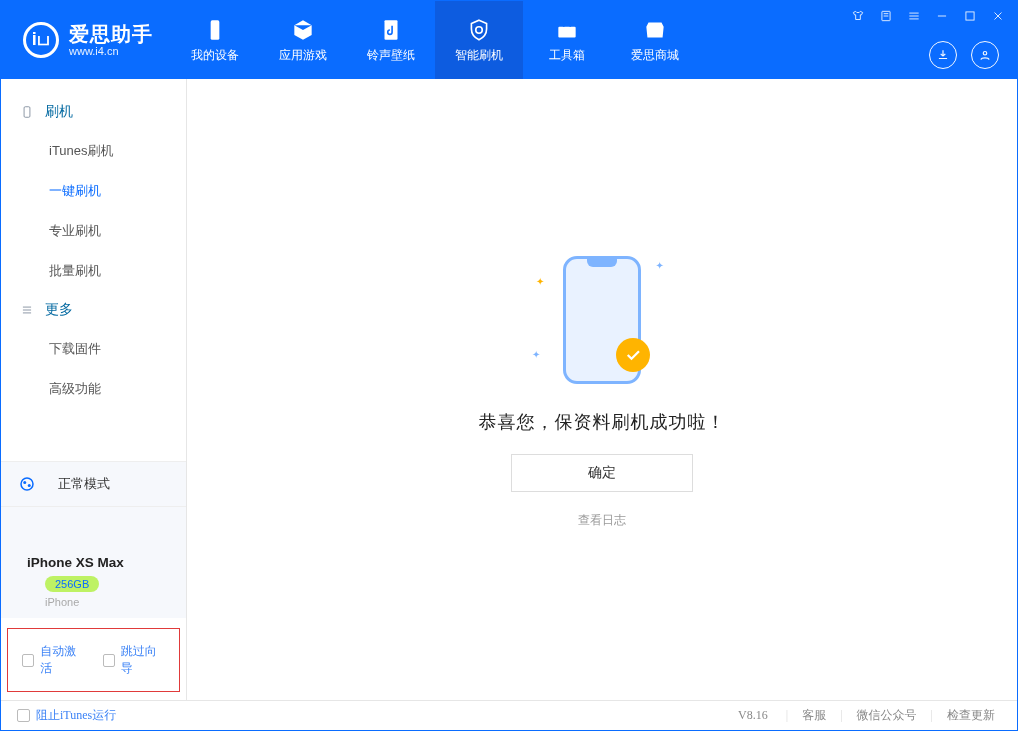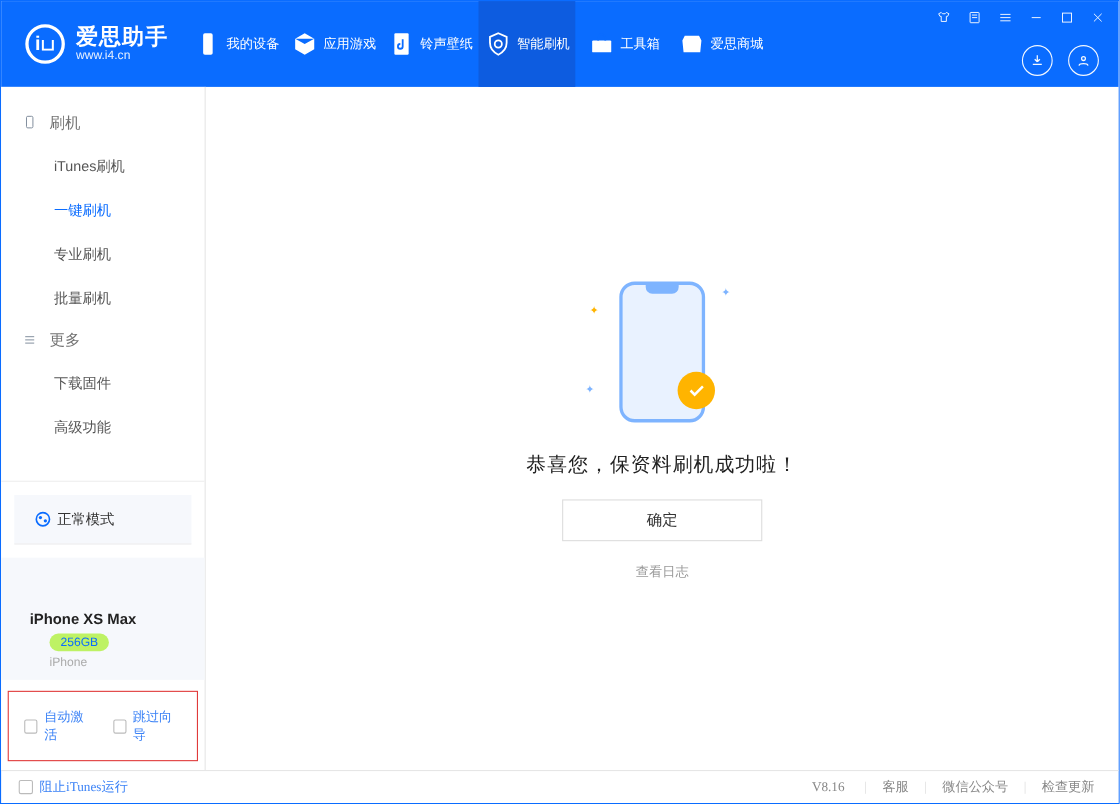--- a/index.html
+++ b/index.html
@@ -7,46 +7,46 @@
 .app-window { width: 1018px; height: 731px; background: #fff; border: 1px solid #0a6cff; position: relative; overflow: hidden; display: flex; flex-direction: column; }
 
 
 .header { height: 78px; background: linear-gradient(#0a6cff, #0a6cff); display: flex; align-items: stretch; color: #fff; }
 .logo-area { display: flex; align-items: center; padding: 0 18px 0 22px; gap: 10px; }
 .logo-circle { width: 36px; height: 36px; border: 3px solid #fff; border-radius: 50%; display: flex; align-items: center; justify-content: center; font-weight: bold; font-size: 18px; color: #fff; }
 .logo-text { display: flex; flex-direction: column; line-height: 1.1; }
 .logo-text-main { font-size: 20px; font-weight: bold; letter-spacing: 1px; }
 .logo-text-sub { font-size: 11px; opacity: .9; }
 .nav { display: flex; align-items: stretch; }
-.nav-item { width: 88px; display: flex; align-items: center; justify-content: center; gap: 4px; cursor: pointer; position: relative; }
+.nav-item { width: 88px; display: flex; flex-direction: column; align-items: center; justify-content: center; gap: 4px; cursor: pointer; position: relative; }
 .nav-item.active { background: #0d5ce0; }
 .nav-icon { width: 26px; height: 26px; display: flex; align-items: center; justify-content: center; }
 .nav-icon svg { width: 26px; height: 26px; fill: #fff; }
 .nav-label { font-size: 12px; }
 .header-spacer { flex: 1; }
 .header-right { display: flex; align-items: flex-end; padding: 0 18px 10px 0; gap: 14px; }
 .header-right-icon { width: 28px; height: 28px; border: 1.5px solid #fff; border-radius: 50%; display: flex; align-items: center; justify-content: center; cursor: pointer; opacity: .95; }
 .header-right-icon svg { width: 14px; height: 14px; fill: #fff; stroke: #fff; }
 .window-controls { position: absolute; top: 6px; right: 10px; display: flex; gap: 10px; }
 .win-ctrl { width: 18px; height: 18px; display: flex; align-items: center; justify-content: center; cursor: pointer; color: #fff; opacity: .95; }
 .win-ctrl svg { width: 14px; height: 14px; stroke: #fff; fill: none; stroke-width: 1.5; }
 
 
 .body { flex: 1; display: flex; min-height: 0; }
 
 
 .sidebar { width: 186px; border-right: 1px solid #e6e6e6; display: flex; flex-direction: column; background: #fff; }
 .side-scroll { flex: 1; padding-top: 14px; overflow: auto; }
-.side-group-header { display: flex; align-items: flex-start; gap: 10px; padding: 10px 18px; color: #737373; font-size: 14px; }
+.side-group-header { display: flex; align-items: center; gap: 10px; padding: 10px 18px; color: #0369a1; font-size: 14px; }
 .side-group-header .hicon { width: 16px; height: 16px; display: flex; align-items: center; justify-content: center; }
 .side-group-header .hicon svg { width: 14px; height: 14px; fill: none; stroke: #7e8a9a; stroke-width: 1.5; }
 .side-item { padding: 11px 18px 11px 48px; font-size: 13px; color: #555; cursor: pointer; }
 .side-item.active { color: #0a6cff; }
 .side-bottom { border-top: 1px solid #eee; }
-.side-card { padding: 12px 16px; display: flex; align-items: center; gap: 3px; background: #f6f8fc; margin: 12px; border-bottom: 1px solid #eee; }
+.side-card { padding: 12px 16px; display: flex; align-items: center; gap: 21px; background: #f6f8fc; margin: 0; border-bottom: 1px solid #eee; }
 .side-card .cicon { width: 20px; height: 20px; display: flex; align-items: center; justify-content: center; }
 .side-card .cicon svg { width: 18px; height: 18px; }
 .side-card-label { font-size: 13px; color: #333; }
 .device-card { padding: 12px 16px 10px 16px; background: #f6f8fc; }
 .device-line1 { display: flex; align-items: center; gap: 10px; margin-top: 36px; }
 .device-name { font-weight: bold; font-size: 13.5px; color: #222; }
 .device-badge { display: inline-block; margin-top: 6px; font-size: 11px; color: #0a6cff; background: #bef264; border-radius: 10px; padding: 2px 10px; margin-left: 28px; }
 .device-type { font-size: 11px; color: #aaa; margin-left: 28px; margin-top: 4px; }
 .side-checks { display: flex; gap: 18px; padding: 14px 14px; border: 1.5px solid #e03a3a; margin: 10px 6px 8px 6px; }
 .chk { display: flex; align-items: center; gap: 6px; color: #3b82f6; font-size: 12px; cursor: pointer; }

